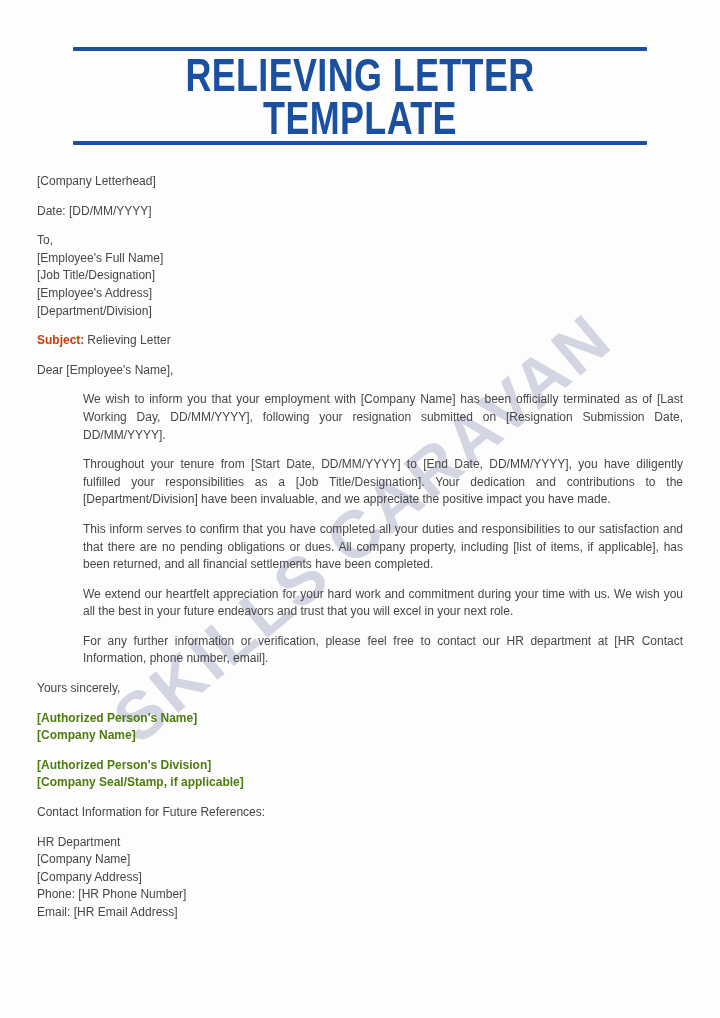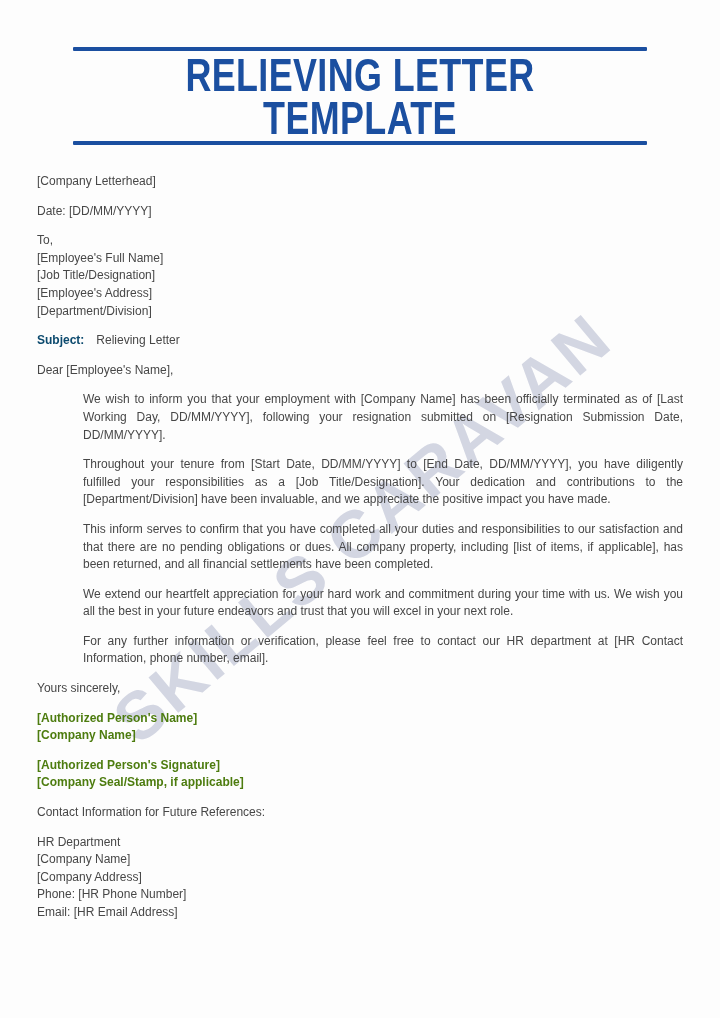--- a/index.html
+++ b/index.html
@@ -61,21 +61,21 @@
     z-index: 1;
     margin: 28px 37px 0 37px;
     color: #474747;
     font-size: 12px;
     line-height: 17.6px;
   }
   .blk { margin-bottom: 12px; }
   .para { text-align: justify; margin-bottom: 12px; margin-left: 46px; }
   .line { display: block; }
   .bold { font-weight: bold; color: #4d7c0f; }
-  .subject-label { font-weight: bold; color: #0c4a6e; margin-right: 12px; }
+  .subject-label { font-weight: bold; color: #c2410c; margin-right: 3px; }
 </style>
 </head>
 <body>
 
 <div class="page">
 
   <div class="watermark">SKILLS CARAVAN</div>
 
   <div class="rule top-rule"></div>
 
@@ -117,21 +117,21 @@
     <p class="para">For any further information or verification, please feel free to contact our HR department at [HR Contact Information, phone number, email].</p>
 
     <div class="blk">Yours sincerely,</div>
 
     <div class="blk bold">
       <span class="line">[Authorized Person's Name]</span>
       <span class="line">[Company Name]</span>
     </div>
 
     <div class="blk bold">
-      <span class="line">[Authorized Person's Signature]</span>
+      <span class="line">[Authorized Person's Division]</span>
       <span class="line">[Company Seal/Stamp, if applicable]</span>
     </div>
 
     <div class="blk">Contact Information for Future References:</div>
 
     <div class="blk">
       <span class="line">HR Department</span>
       <span class="line">[Company Name]</span>
       <span class="line">[Company Address]</span>
       <span class="line">Phone: [HR Phone Number]</span>

